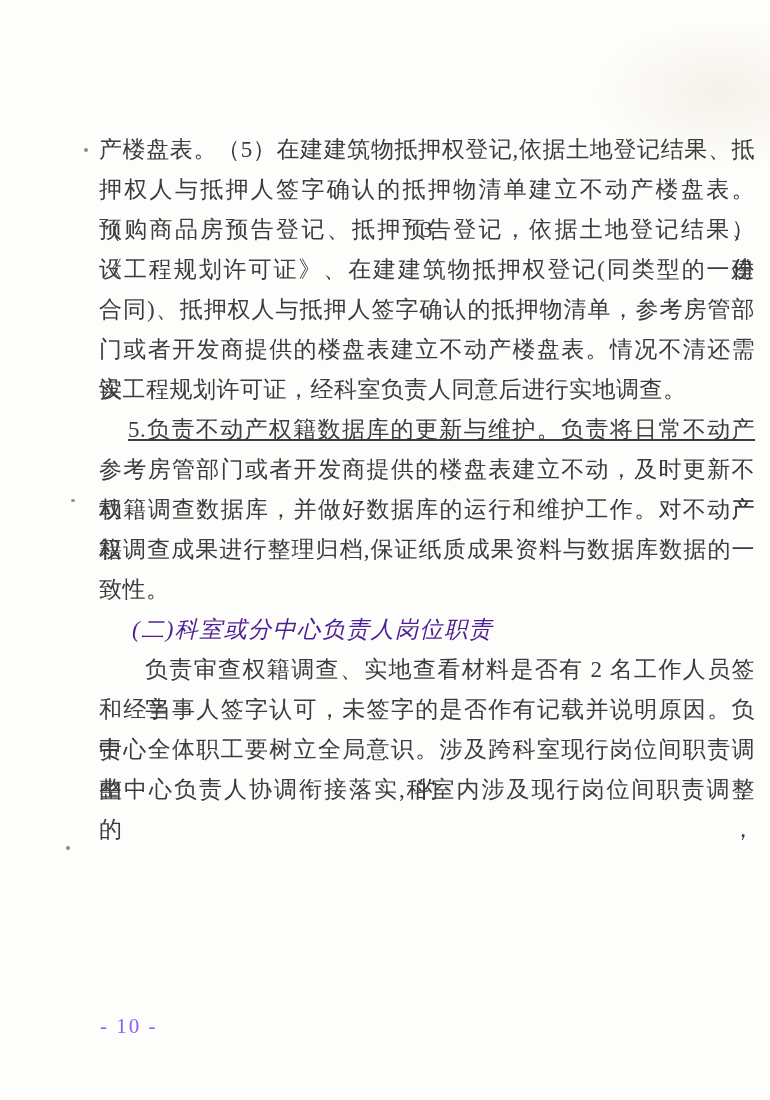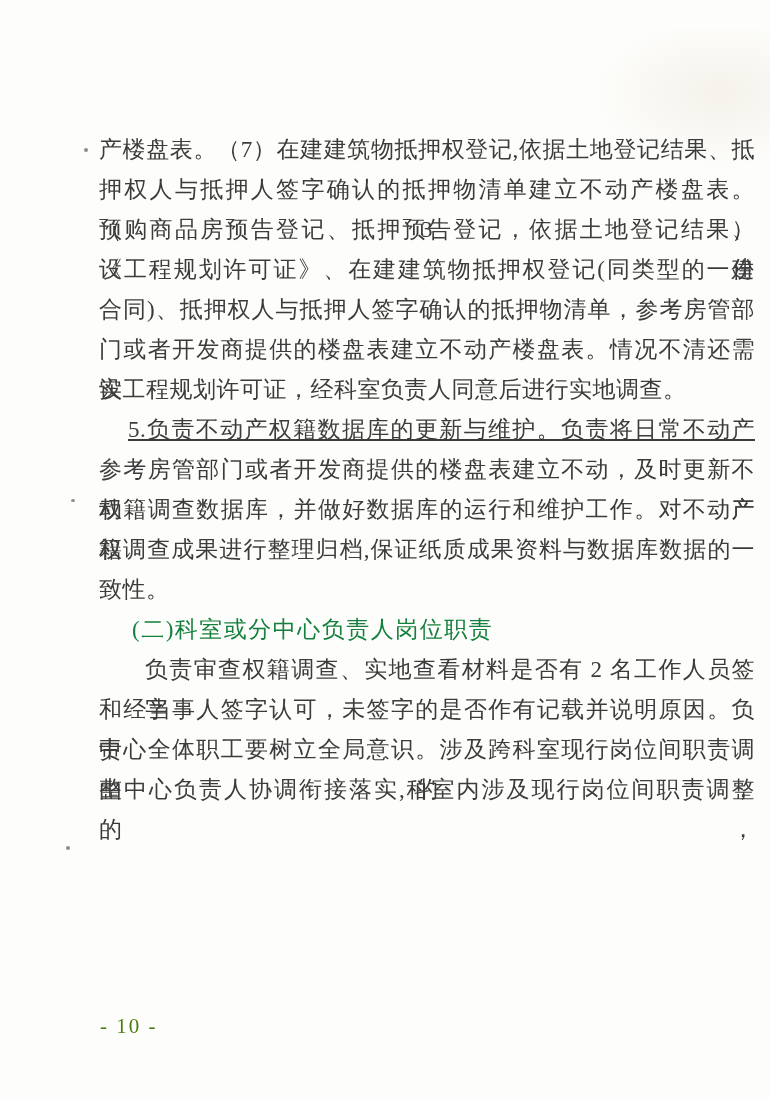--- a/index.html
+++ b/index.html
@@ -43,32 +43,33 @@
   .jfy {
     white-space: normal;
     text-align: justify;
     text-align-last: justify;
     text-justify: inter-character;
   }
   .ind    { padding-left: 46px; }
   .ind-sm { padding-left: 29px; text-decoration: underline; }
   .kai {
     padding-left: 33px;
+    font-style: italic;
     letter-spacing: 1.5px;
-    color: #15803d;
+    color: #4c1d95;
   }
   .pagenum {
     position: absolute;
     left: 100px;
     top: 1012px;
     height: 28px;
     line-height: 28px;
     font-size: 21px;
     letter-spacing: 2px;
-    color: #4d7c0f;
+    color: #8b5cf6;
   }
   .speck {
     position: absolute;
     border-radius: 50%;
     background: #6f6f6f;
     opacity: 0.8;
   }
   .speck-1 { left: 84px; top: 148px; width: 4px; height: 4px; }
   .speck-2 { left: 71px; top: 499px; width: 4px; height: 3px; }
   .speck-3 { left: 66px; top: 846px; width: 4px; height: 4px; }
@@ -77,21 +78,21 @@
 <body>
 
 <div class="page">
   <div class="texture"></div>
 
   <span class="speck speck-1"></span>
   <span class="speck speck-2"></span>
   <span class="speck speck-3"></span>
 
   <div class="textblock">
-    <div class="ln jfy">产楼盘表。（7）在建建筑物抵押权登记,依据土地登记结果、抵</div>
+    <div class="ln jfy">产楼盘表。（5）在建建筑物抵押权登记,依据土地登记结果、抵</div>
     <div class="ln jfy">押权人与抵押人签字确认的抵押物清单建立不动产楼盘表。（3）</div>
     <div class="ln jfy">预购商品房预告登记、抵押预告登记，依据土地登记结果、《建</div>
     <div class="ln jfy">设工程规划许可证》、在建建筑物抵押权登记(同类型的一份</div>
     <div class="ln jfy">合同)、抵押权人与抵押人签字确认的抵押物清单，参考房管部</div>
     <div class="ln jfy">门或者开发商提供的楼盘表建立不动产楼盘表。情况不清还需实</div>
     <div class="ln">设工程规划许可证，经科室负责人同意后进行实地调查。</div>
     <div class="ln ind-sm jfy">5.负责不动产权籍数据库的更新与维护。负责将日常不动产</div>
     <div class="ln jfy">参考房管部门或者开发商提供的楼盘表建立不动，及时更新不动产</div>
     <div class="ln jfy">权籍调查数据库，并做好数据库的运行和维护工作。对不动产权</div>
     <div class="ln jfy">籍调查成果进行整理归档,保证纸质成果资料与数据库数据的一</div>

